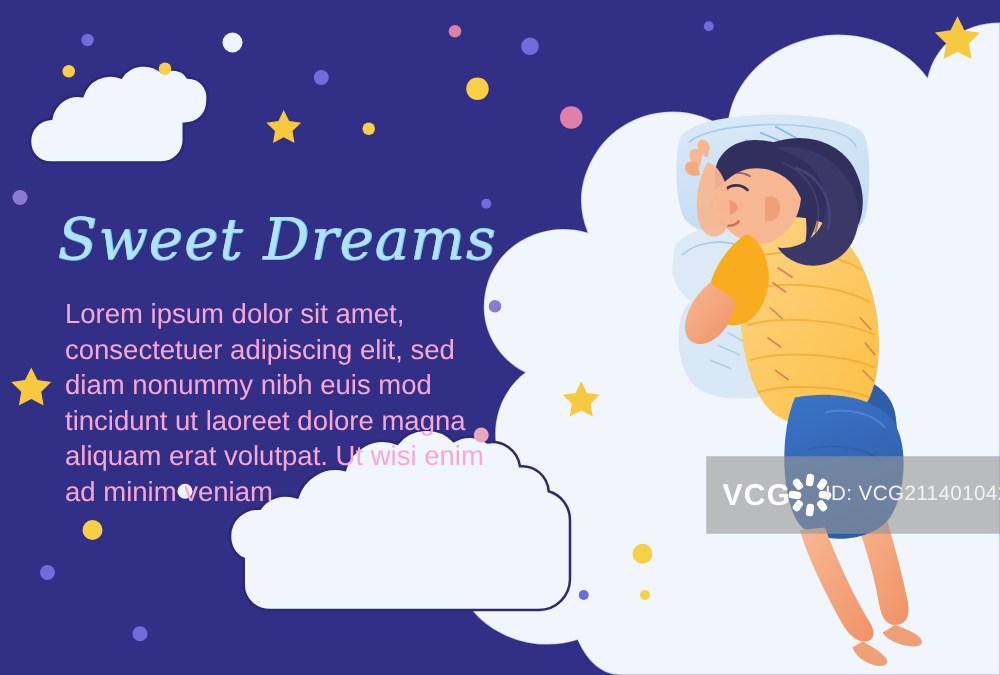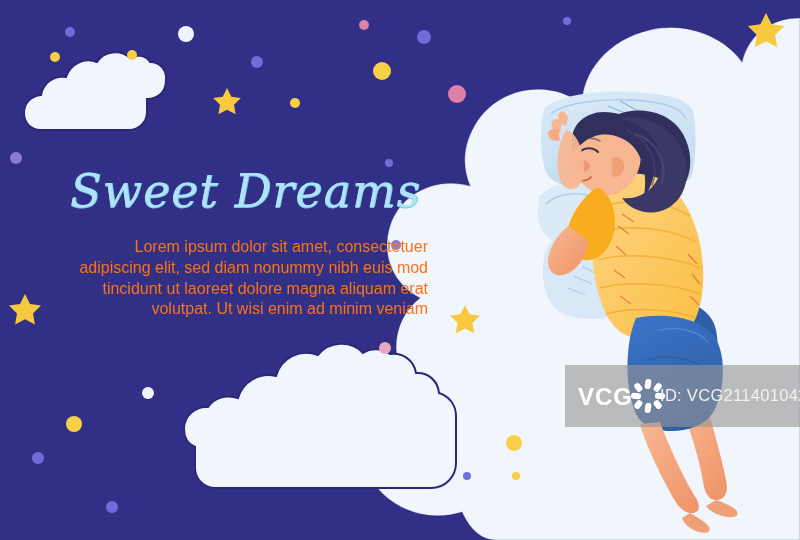--- a/index.html
+++ b/index.html
@@ -10,40 +10,39 @@
   }
   #stage *{box-sizing:border-box;}
 
   
   .sky{position:absolute;inset:0;background:#322f87;}
 
   
   .layer{position:absolute;inset:0;width:800px;height:540px;}
 
   
-  .text-block{position:absolute;left:60px;top:168px;width:370px;}
+  .text-block{position:absolute;left:36px;top:168px;width:370px;}
   .headline{
     font-family:"DejaVu Serif", serif;
     font-style:italic;
     font-size:46px;
     line-height:1.02;
     color:#b2e2f7;
     letter-spacing:1px;
     margin:0 0 6px 10px;
     text-shadow:0 1px 0 #6ec8ef, 1px 0 0 #6ec8ef;
     white-space:nowrap;
   }
   .body-copy{
     font-family:"Liberation Sans", sans-serif;
-    font-size:16px;
+    font-size:22px;
     line-height:1.30;
-    color:#f97316;
+    color:#f9a8d4;
     margin:22px 0 0 16px;
     width:352px;
-    text-align:right;
   }
 
   
   .wm-band{
     position:absolute;left:565px;top:365px;width:235px;height:62px;
     background:rgba(150,150,150,0.62);
   }
   .wm-logo{
     position:absolute;left:578px;top:383px;
     font-family:"Liberation Sans", sans-serif;

